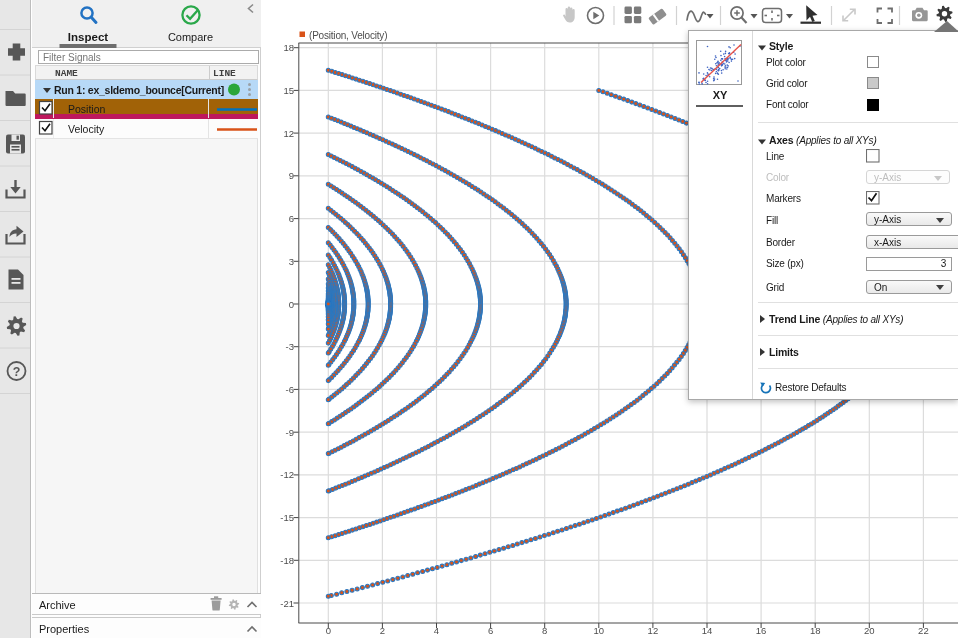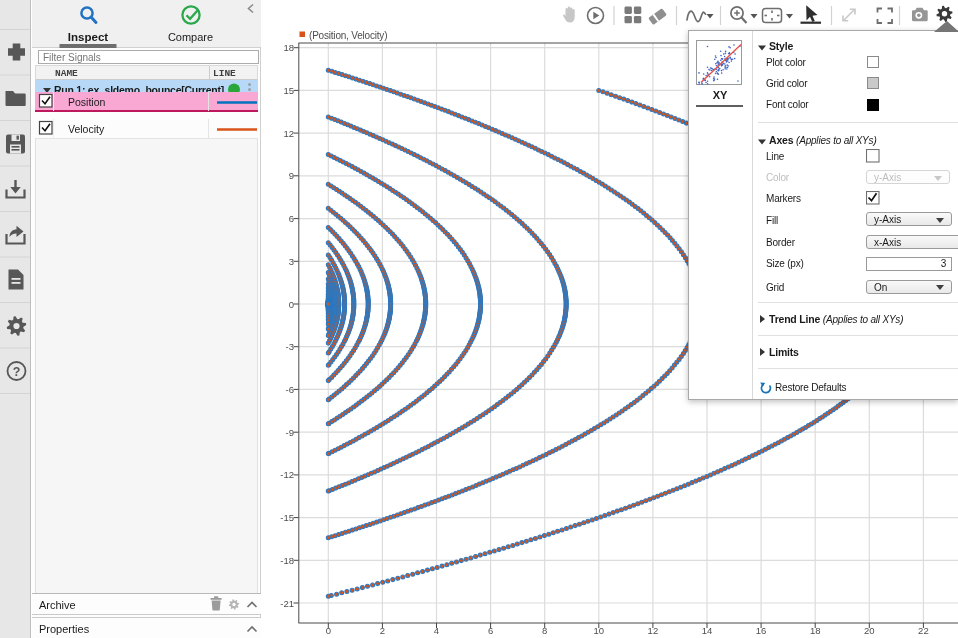--- a/index.html
+++ b/index.html
@@ -2070,21 +2070,21 @@
     <div style="position:absolute;left:3px;top:80px;width:223px;height:19px;background:#b7d9f7;">
       <svg width="223" height="19" style="position:absolute;left:0;top:0">
         <path d="M8 8 h8 l-4 5 z" fill="#333"></path>
         <circle cx="199" cy="9.5" r="6" fill="#2aa63a"></circle>
         <circle cx="214.5" cy="4.5" r="1.5" fill="#9aa0a6"></circle>
         <circle cx="214.5" cy="9.5" r="1.5" fill="#9aa0a6"></circle>
         <circle cx="214.5" cy="14.5" r="1.5" fill="#9aa0a6"></circle>
       </svg>
       <span style="position:absolute;left:19px;top:4px;font-size:10.5px;font-weight:bold;color:#1a1a1a;letter-spacing:-0.25px;">Run 1: ex_sldemo_bounce[Current]</span>
     </div>
-    <div style="position:absolute;left:3px;top:92px;width:223px;height:19.5px;background:#f9a8d4;border-bottom:2px solid #be185d;box-sizing:border-box;">
+    <div style="position:absolute;left:3px;top:99px;width:223px;height:19.5px;background:#a16207;border-bottom:5px solid #be185d;box-sizing:border-box;">
       <svg width="223" height="19" style="position:absolute;left:0;top:0">
         <rect x="4.5" y="2.5" width="12.5" height="12.5" fill="#fff" stroke="#444" stroke-width="1.2"></rect>
         <path d="M7 8.5 l3 3.2 5-7" fill="none" stroke="#111" stroke-width="1.6"></path>
         <line x1="182" y1="10.5" x2="222" y2="10.5" stroke="#0072bd" stroke-width="2.6"></line>
         <line x1="173.5" y1="0" x2="173.5" y2="19" stroke="#e4e4e4" stroke-width="1"></line>
         <line x1="18.5" y1="0" x2="18.5" y2="19" stroke="#ececec" stroke-width="1"></line>
       </svg>
       <span style="position:absolute;left:33px;top:4px;font-size:10.5px;color:#1a1a1a;">Position</span>
     </div>
     <div style="position:absolute;left:3px;top:119px;width:223px;height:19.5px;background:#fcfcfc;border-bottom:1px solid #e4e4e4;box-sizing:border-box;">

